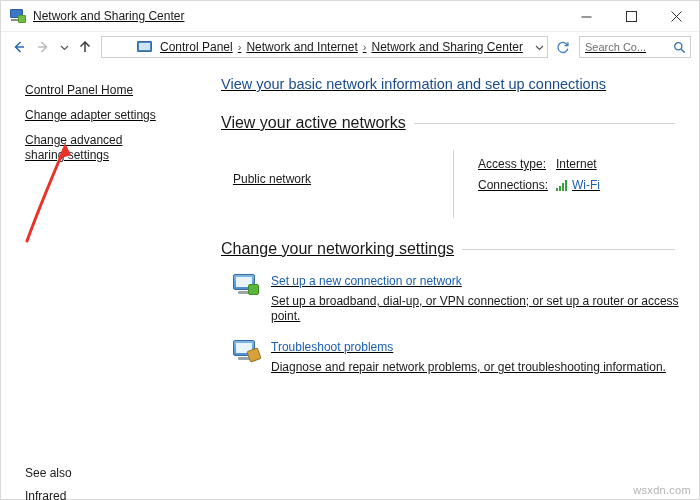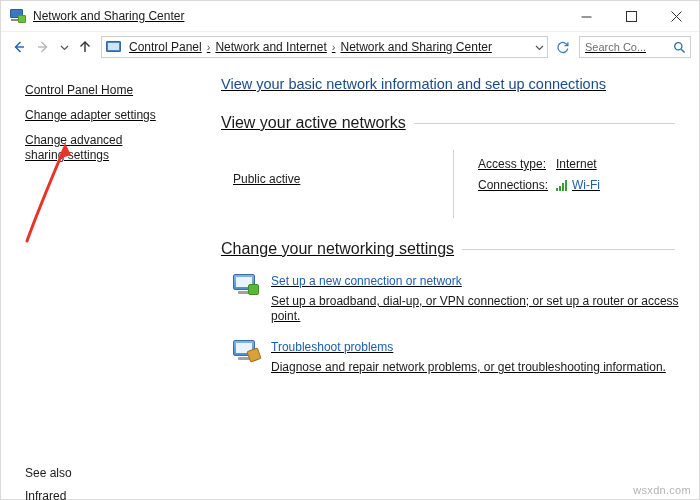--- a/index.html
+++ b/index.html
@@ -111,20 +111,21 @@
   #crumbbox {
     flex: 1 1 auto;
     height: 22px;
     border: 1px solid #cfcfcf;
     background: #ffffff;
     display: flex;
     align-items: center;
     margin: 0 4px 0 4px;
     box-sizing: border-box;
     min-width: 0;
+    padding-left: 31px;
   }
   #crumbbox .crumb-icon {
     width: 16px; height: 16px;
     margin: 0 5px 0 4px;
     position: relative;
     flex: 0 0 auto;
   }
   .cp-ic-a { position:absolute; left:0; top:2px; width:15px; height:11px; background:#4c87c6; border:1px solid #35679e; box-sizing:border-box; border-radius:1px;}
   .cp-ic-b { position:absolute; left:2px; top:4px; width:11px; height:7px; background:#cfe4f7;}
   .crumb {
@@ -480,21 +481,21 @@
 
     <div id="main">
       <div id="page-title">View your basic network information and set up connections</div>
 
       <div class="section-head">
         <span class="label">View your active networks</span>
         <span class="rule"></span>
       </div>
 
       <div id="active-networks">
-        <div id="net-name">Public active</div>
+        <div id="net-name">Public network</div>
         <div id="net-divider"></div>
         <div id="net-details">
           <div class="det-row">
             <span class="det-label">Access type:</span>
             <span class="det-value">Internet</span>
           </div>
           <div class="det-row">
             <span class="det-label">Connections:</span>
             <span class="bars">
                 <i></i>

